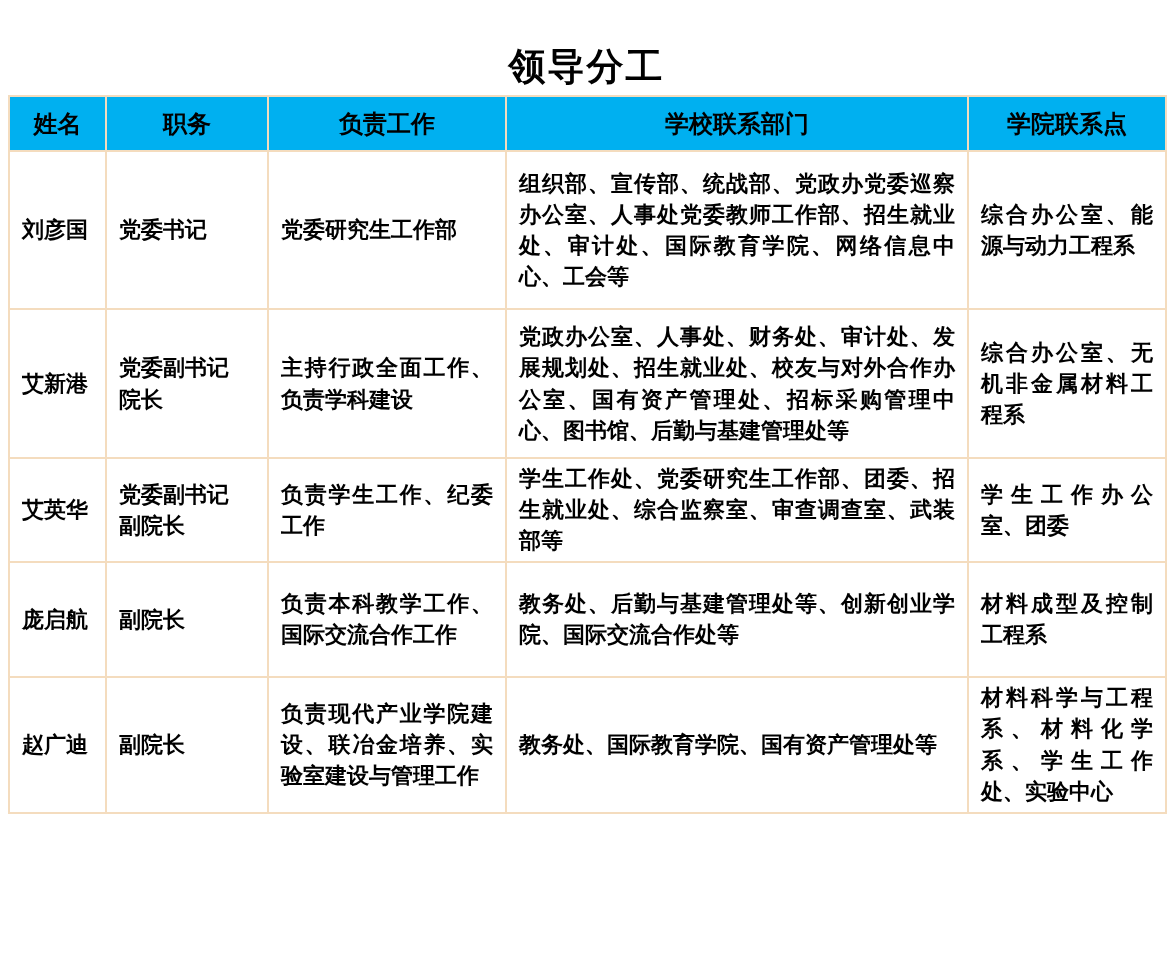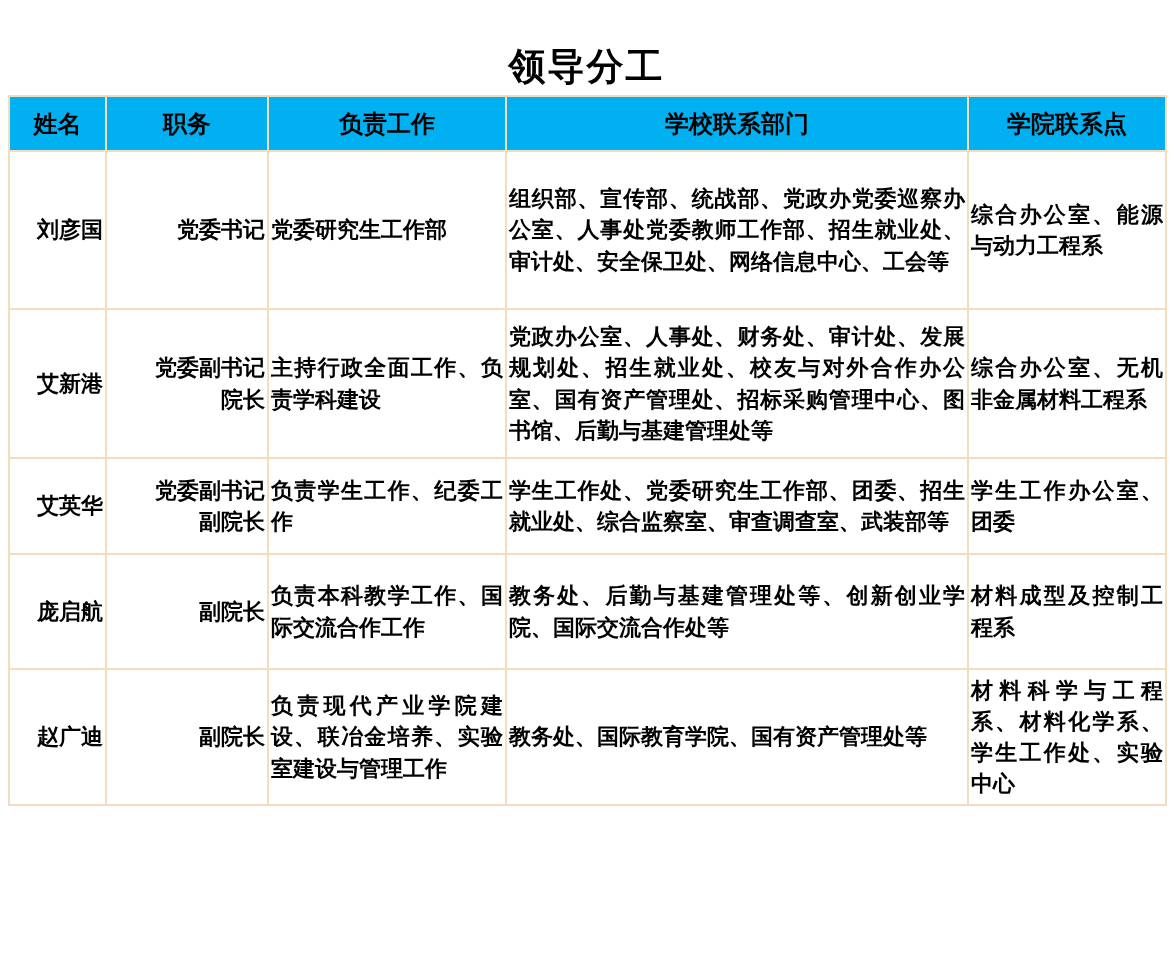--- a/index.html
+++ b/index.html
@@ -33,39 +33,39 @@
     width: 1157px;
     margin: 0 8px;
   }
   col.c-name    { width: 97px;  }
   col.c-pos     { width: 162px; }
   col.c-duty    { width: 238px; }
   col.c-school  { width: 462px; }
   col.c-college { width: 198px; }
   th, td {
     border: 2px solid #F4DCBE;
-    padding: 4px 2px;
+    padding: 4px 12px;
     vertical-align: middle;
     font-weight: 700;
     overflow: hidden;
   }
   thead tr { height: 55px; }
   th {
     background: #00B0F0;
     font-size: 24px;
     text-align: center;
     color: #000000;
   }
   td {
     font-size: 22px;
     line-height: 1.42;
     background: #ffffff;
   }
   td.cell-name, td.cell-pos {
-    text-align: right;
+    text-align: left;
     white-space: pre-line;
   }
   td.cell-duty, td.cell-school, td.cell-college {
     text-align: justify;
     text-justify: inter-character;
   }
   tr.r0 { height: 158px; }
   tr.r1 { height: 149px; }
   tr.r2 { height: 96px; }
   tr.r3 { height: 115px; }
@@ -94,21 +94,21 @@
         <th>负责工作</th>
         <th>学校联系部门</th>
         <th>学院联系点</th>
       </tr>
     </thead>
     <tbody>
       <tr class="r0">
         <td class="cell-name">刘彦国</td>
         <td class="cell-pos">党委书记</td>
         <td class="cell-duty">党委研究生工作部</td>
-        <td class="cell-school">组织部、宣传部、统战部、党政办党委巡察办公室、人事处党委教师工作部、招生就业处、审计处、安全保卫处、网络信息中心、工会等</td>
+        <td class="cell-school">组织部、宣传部、统战部、党政办党委巡察办公室、人事处党委教师工作部、招生就业处、审计处、国际教育学院、网络信息中心、工会等</td>
         <td class="cell-college">综合办公室、能源与动力工程系</td>
       </tr>
       <tr class="r1">
         <td class="cell-name">艾新港</td>
         <td class="cell-pos">党委副书记
 院长</td>
         <td class="cell-duty">主持行政全面工作、负责学科建设</td>
         <td class="cell-school">党政办公室、人事处、财务处、审计处、发展规划处、招生就业处、校友与对外合作办公室、国有资产管理处、招标采购管理中心、图书馆、后勤与基建管理处等</td>
         <td class="cell-college">综合办公室、无机非金属材料工程系</td>
       </tr>

